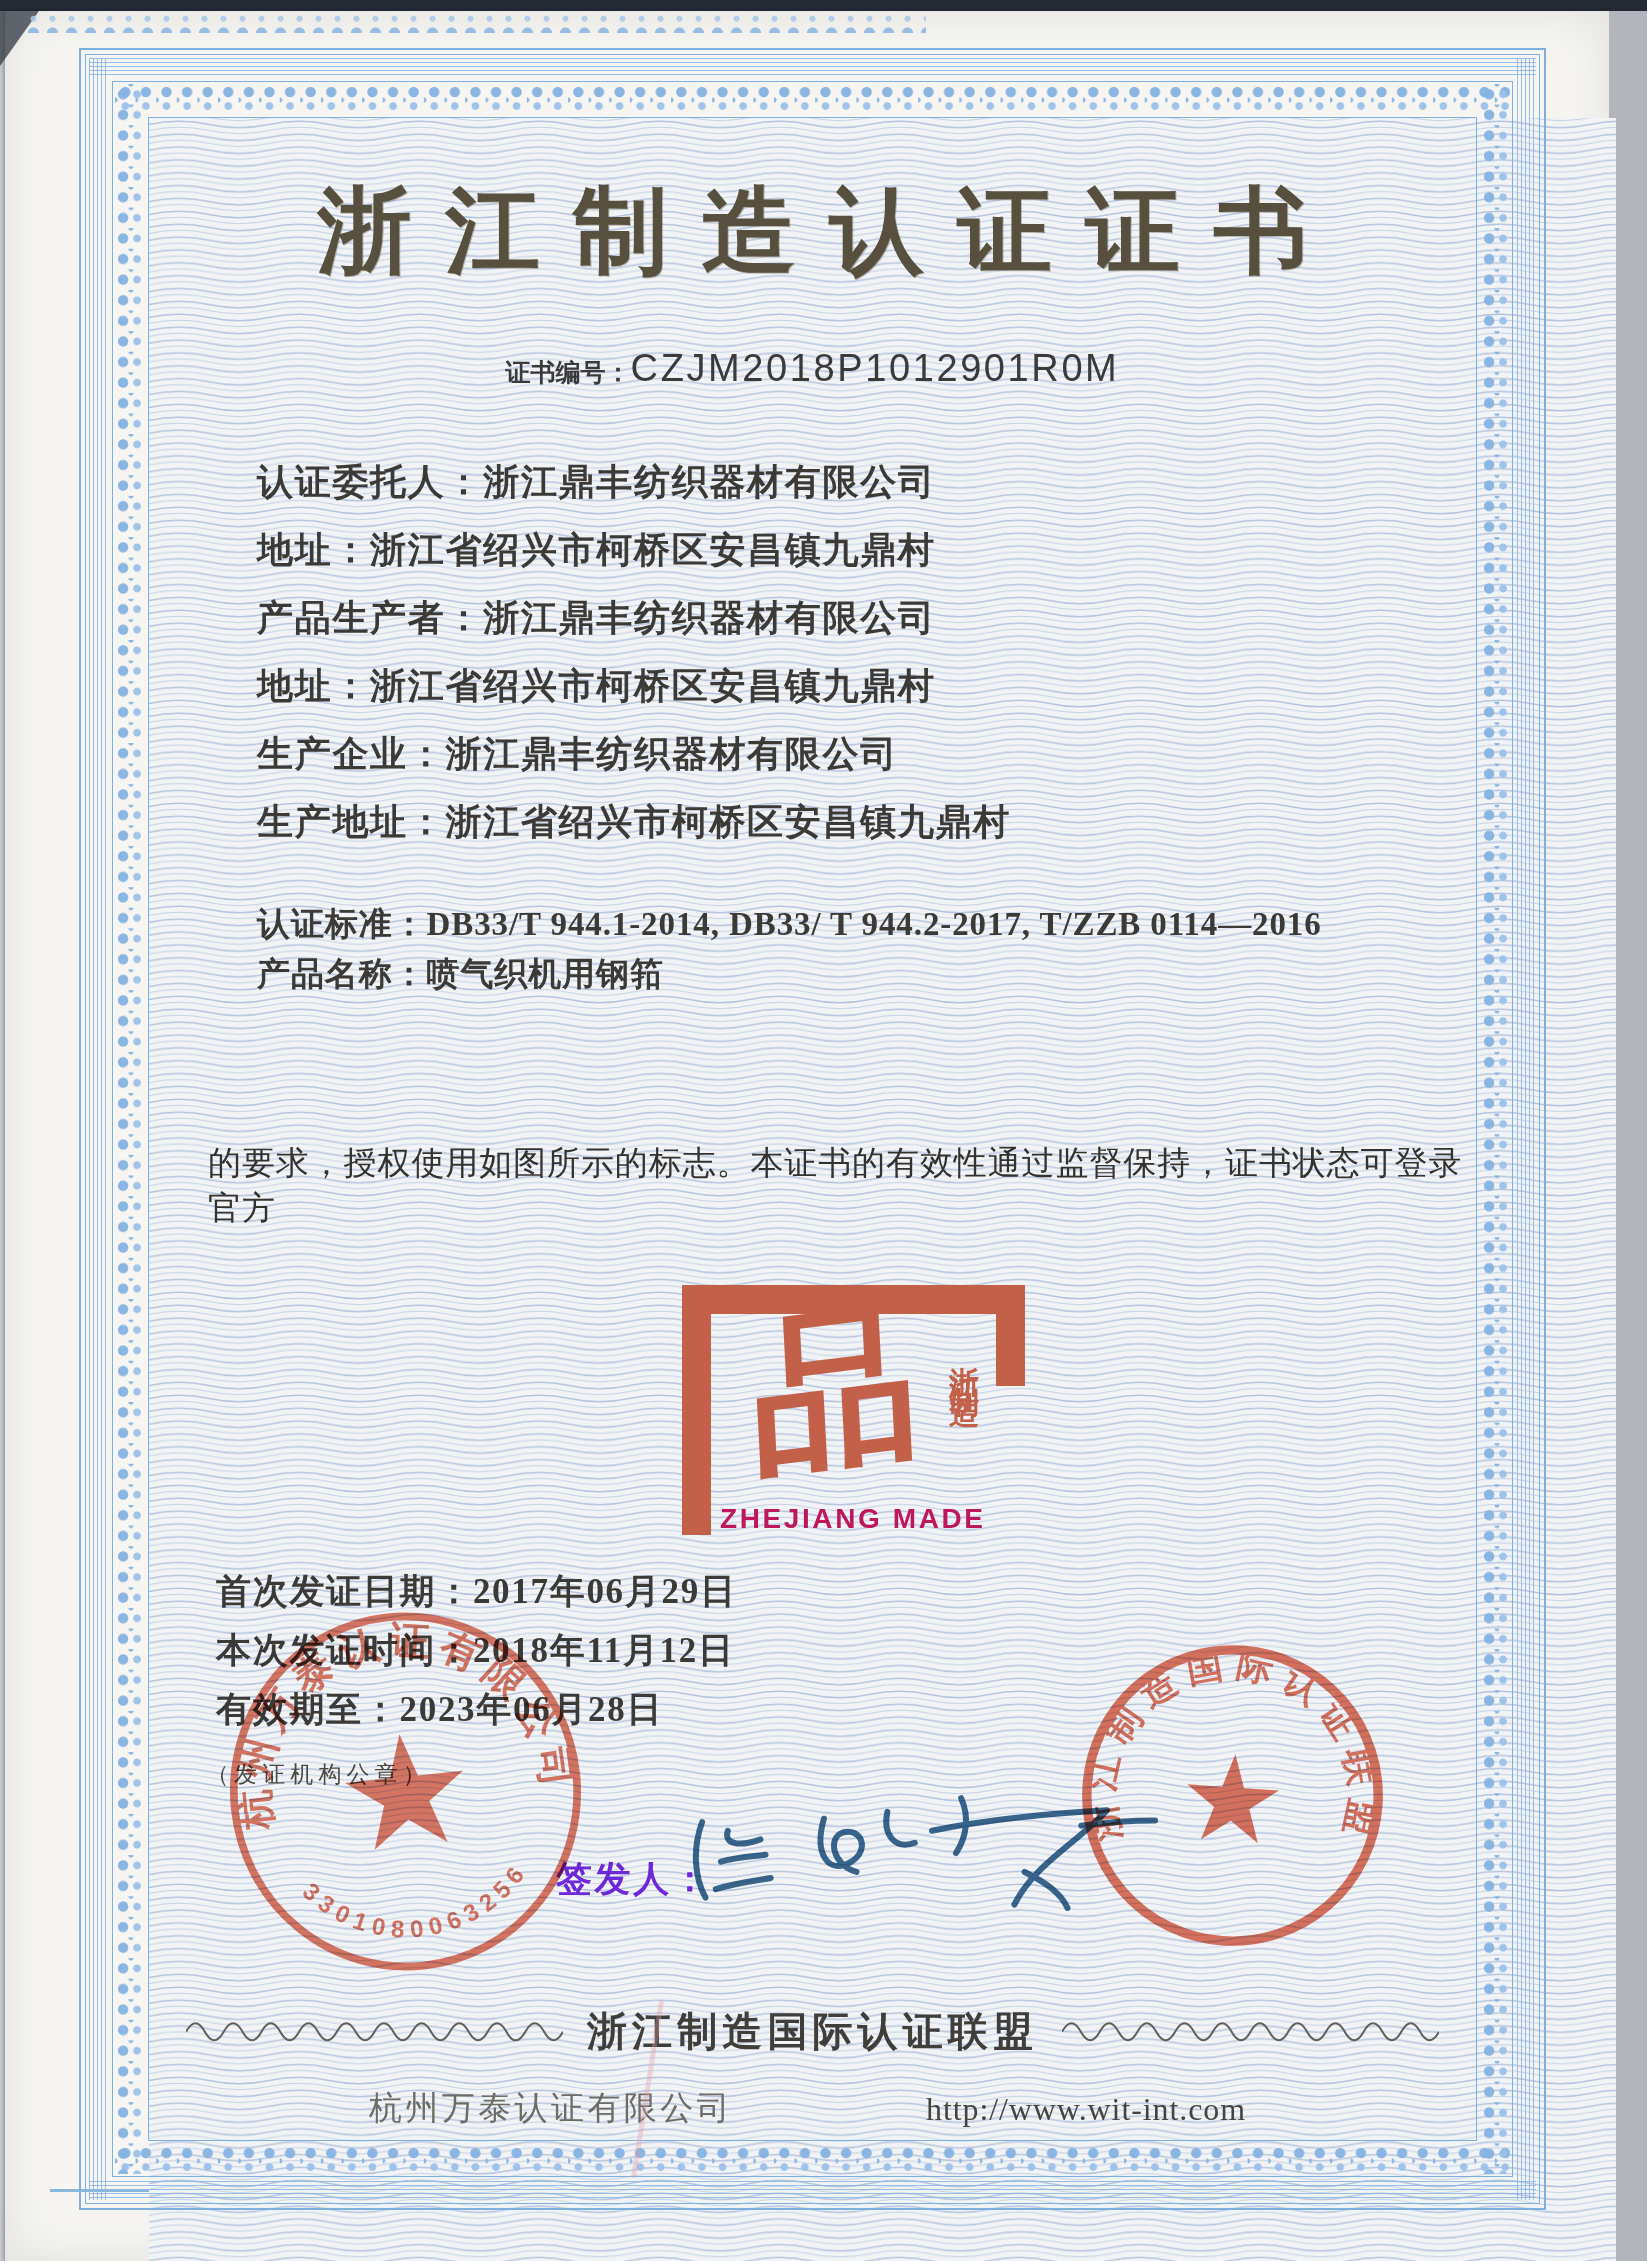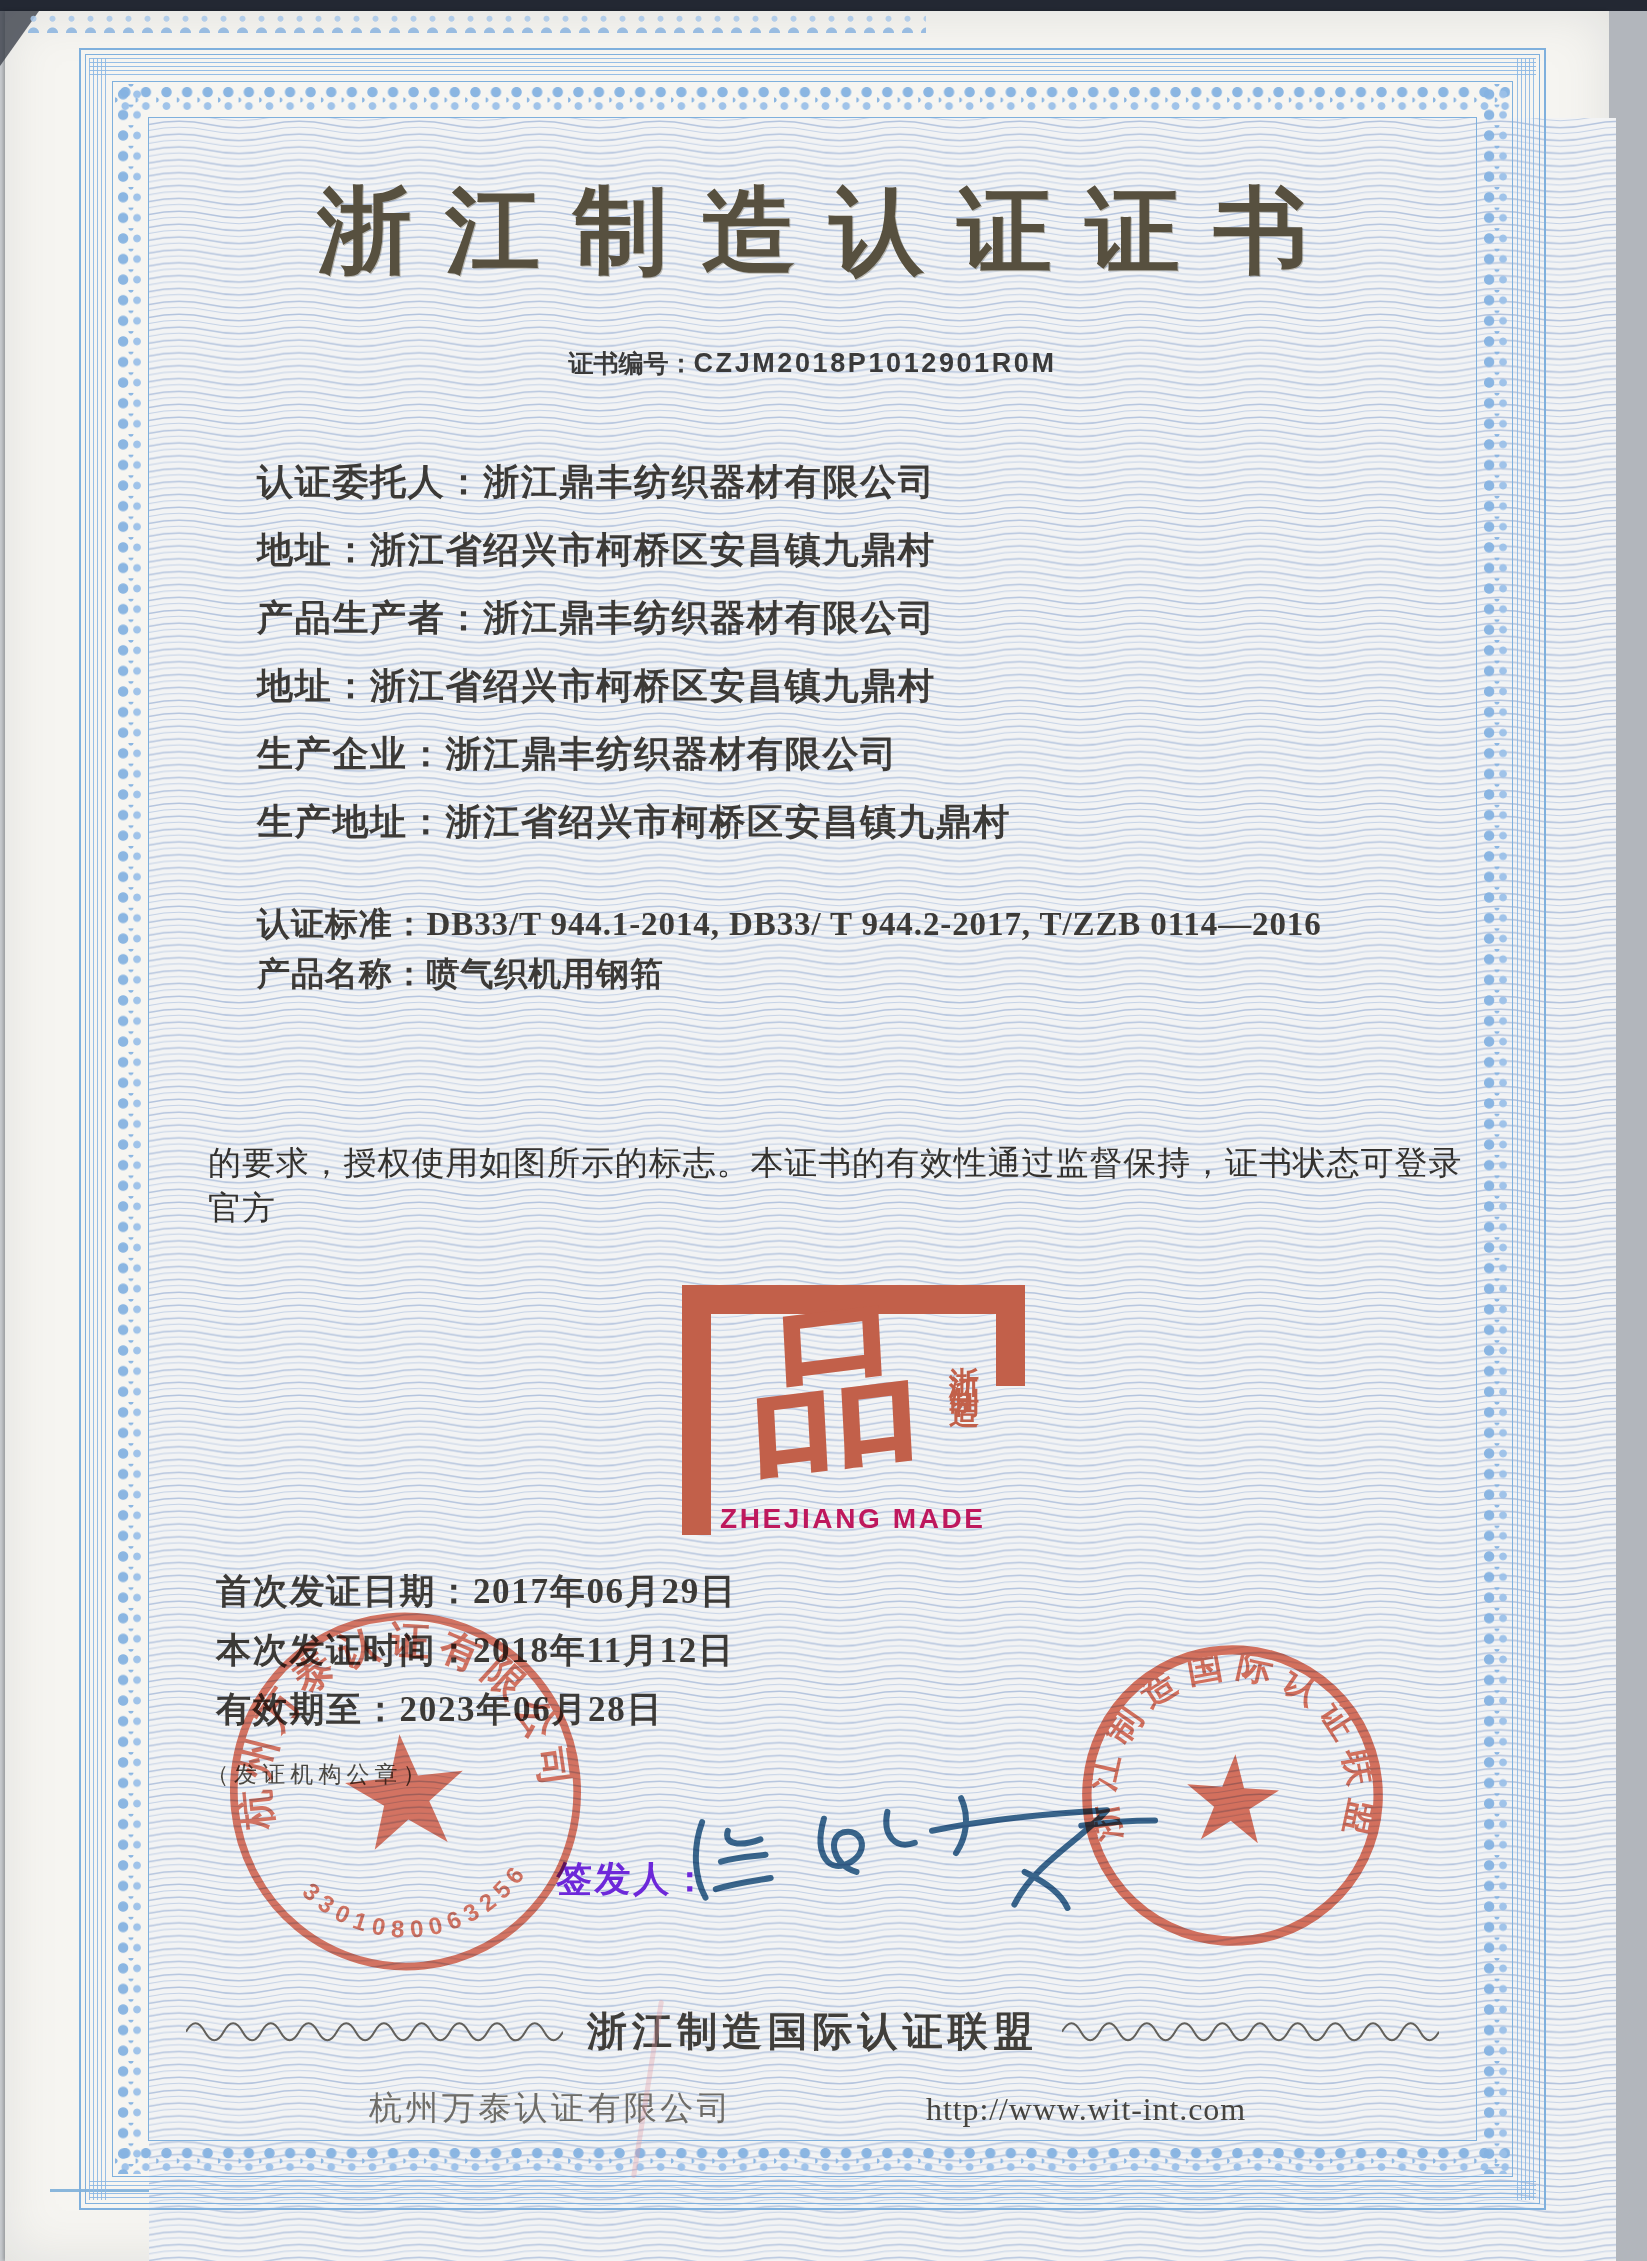--- a/index.html
+++ b/index.html
@@ -54,22 +54,22 @@
   .lc-left{top:36px;bottom:36px;left:36px;width:29px;}
   .lc-right{top:36px;bottom:36px;right:36px;width:29px;}
   .waves{position:absolute;inset:70px;}
 
   
   .title{left:79px;top:168px;width:1467px;text-align:center;
     font-size:94px;font-weight:700;color:#57503f;letter-spacing:34px;text-indent:34px;
     text-shadow:0.9px 0.9px 0 rgba(87,80,63,.35);}
   .certno{left:79px;top:347px;width:1467px;text-align:center;color:#3a3a3a;}
   .certno .lab{font-size:25px;font-weight:700;}
-  .certno .val{font-family:"Liberation Sans","DejaVu Sans",sans-serif;font-size:27px;
-    font-weight:700;letter-spacing:2.6px;}
+  .certno .val{font-family:"Liberation Sans","DejaVu Sans",sans-serif;font-size:38px;
+    font-weight:400;letter-spacing:2.6px;}
   .fields{left:257px;top:458px;width:1201px;}
   .frow{height:68px;font-size:36px;font-weight:700;color:#3c3a37;letter-spacing:1.7px;}
   .specs{left:257px;top:902px;width:1218px;}
   .srow{height:50px;font-size:33px;font-weight:700;color:#3c3a37;letter-spacing:0.9px;}
   .statement{left:208px;top:1141px;width:1270px;font-size:33px;color:#34322f;}
   .stline{height:51px;letter-spacing:0.9px;}
   .stline.indent{padding-left:55px;}
 
   
   .logo{left:682px;top:1285px;width:343px;height:250px;}

